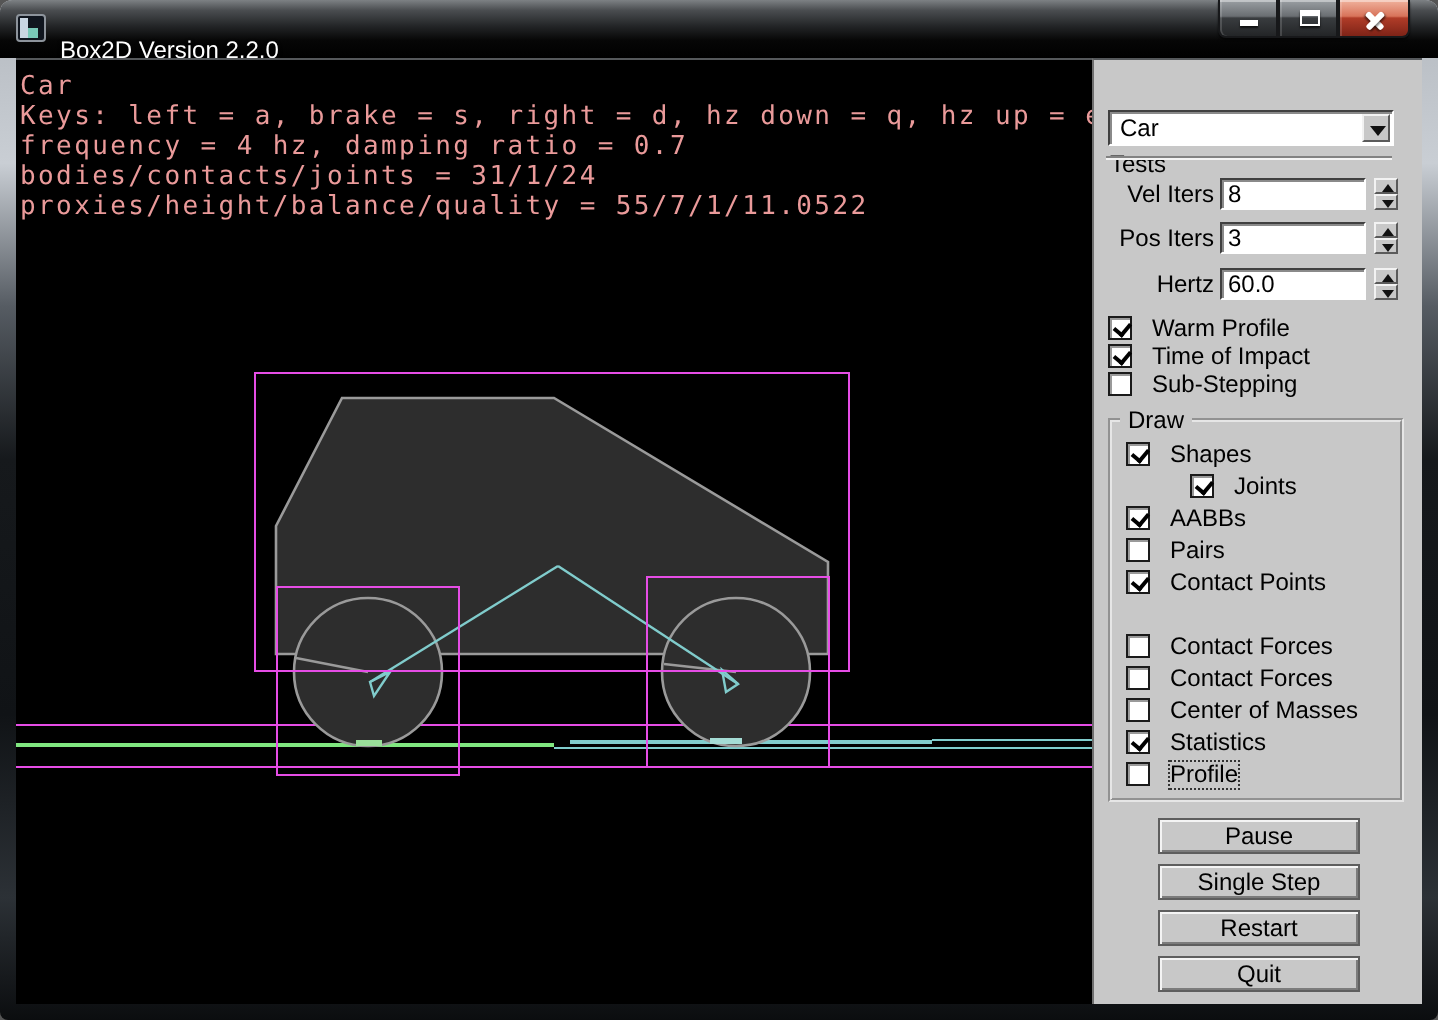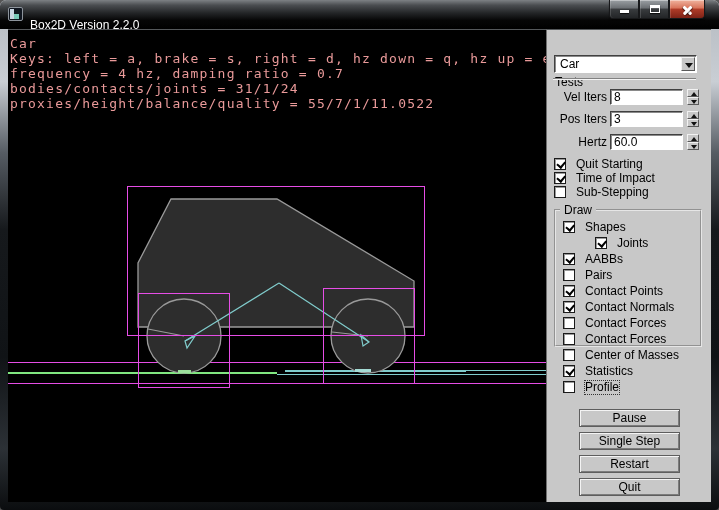--- a/index.html
+++ b/index.html
@@ -117,21 +117,21 @@
     position:absolute; left:0; top:0; width:12px; height:12px;
     background:#fff; border:1px solid #1a1a1a; box-shadow:inset 1px 1px 0 #9a9a9a;
   }
   .cb.checked::after {
     content:""; position:absolute; left:1.5px; top:1.5px; width:6px; height:3.5px;
     border-left:2px solid #000; border-bottom:2px solid #000; transform:rotate(-50deg);
   }
   .cb-label { position:absolute; left:22px; top:0; line-height:13px; font-size:12px; white-space:nowrap; }
 
   .group-frame {
-    position:absolute; left:7px; top:179px; width:148px; height:138px;
+    position:absolute; left:7px; top:179px; width:148px; height:192px;
     border:2px groove #e6e6e6;
     text-decoration:underline;
   }
   .group-title { position:absolute; left:4px; top:-8px; background:#c8c8c8; padding:0 4px; font-size:12px; }
   .draw-row { position:absolute; left:7px; height:13px; width:135px; }
   .focus-dot { outline:1px dotted #333; outline-offset:0px; }
 
   .gl-btn {
     position:absolute; left:32px; width:101px; height:18px;
     background:#c8c8c8; border:1px solid #5e5e5e;
@@ -255,21 +255,21 @@
             <div class="tri-up-s"></div>
           </div>
         <div class="spin-btn down">
             <div class="tri-down-s"></div>
           </div>
       </div>
     </div>
 
     <div class="opt-row" style="top:128px;">
       <span class="cb checked"></span>
-      <span class="cb-label">Quit Starting</span>
+      <span class="cb-label">Warm Profile</span>
     </div>
     <div class="opt-row" style="top:142px;">
       <span class="cb checked"></span>
       <span class="cb-label">Time of Impact</span>
     </div>
     <div class="opt-row" style="top:156px;">
       <span class="cb"></span>
       <span class="cb-label">Sub-Stepping</span>
     </div>
 
@@ -288,24 +288,20 @@
         <span class="cb checked"></span>
         <span class="cb-label">AABBs</span>
       </div>
       <div class="draw-row" style="top:58px;">
         <span class="cb"></span>
         <span class="cb-label">Pairs</span>
       </div>
       <div class="draw-row" style="top:74px;">
         <span class="cb checked"></span>
         <span class="cb-label">Contact Points</span>
-      </div>
-      <div class="draw-row" style="top:90px;">
-        <span class="cb checked"></span>
-        <span class="cb-label">Contact Normals</span>
       </div>
       <div class="draw-row" style="top:106px;">
         <span class="cb"></span>
         <span class="cb-label">Contact Forces</span>
       </div>
       <div class="draw-row" style="top:122px;">
         <span class="cb"></span>
         <span class="cb-label">Contact Forces</span>
       </div>
       <div class="draw-row" style="top:138px;">

